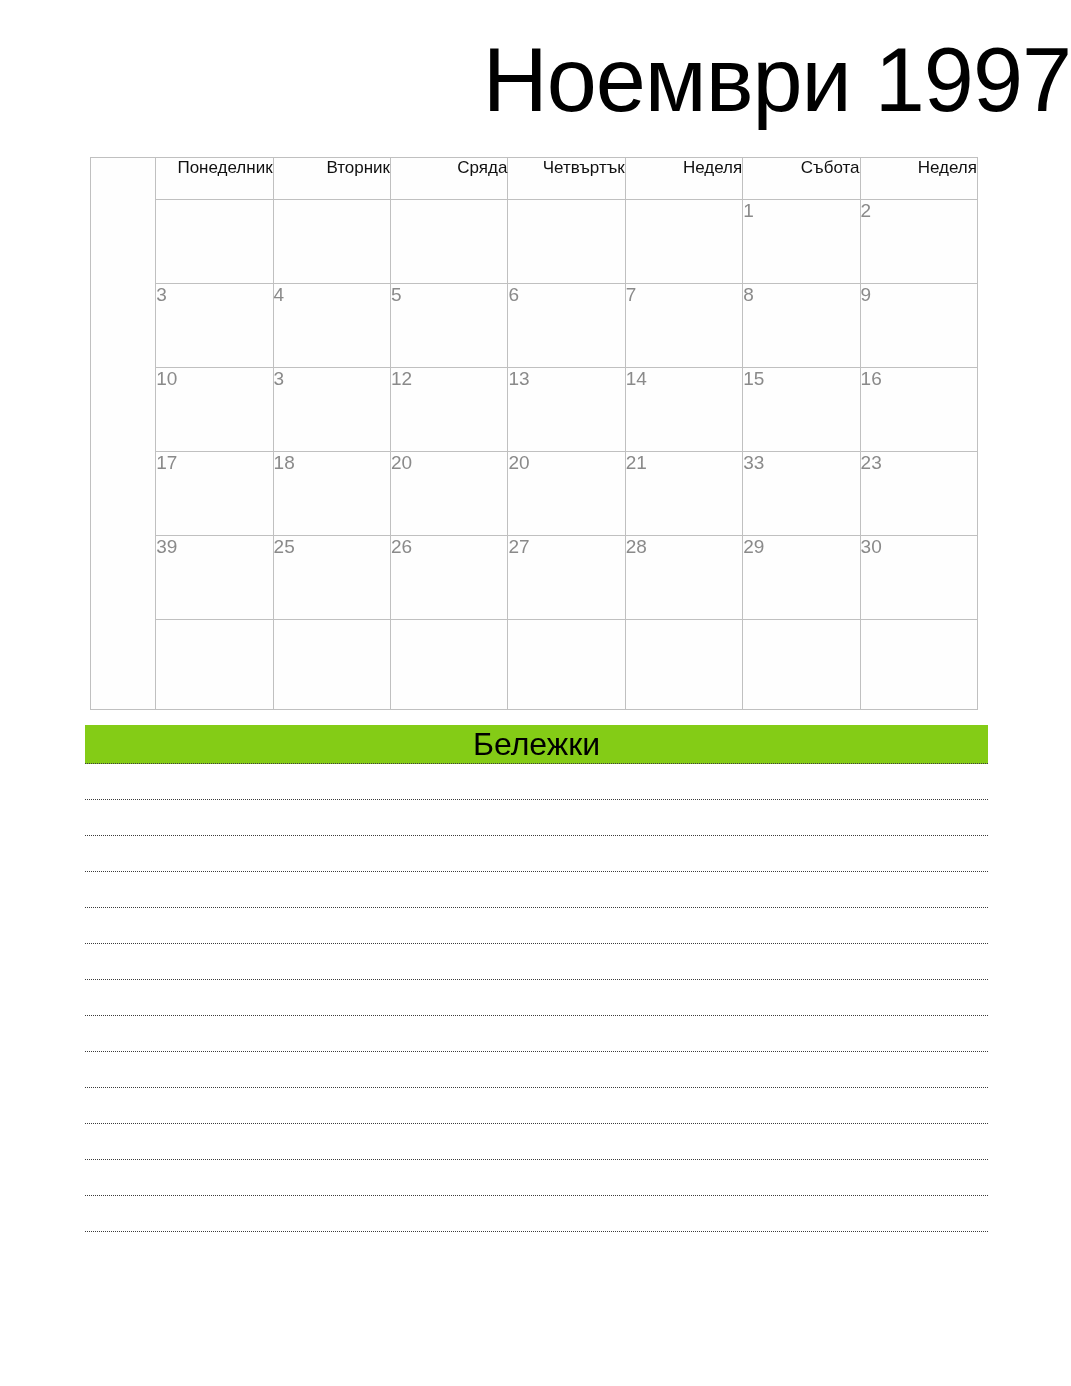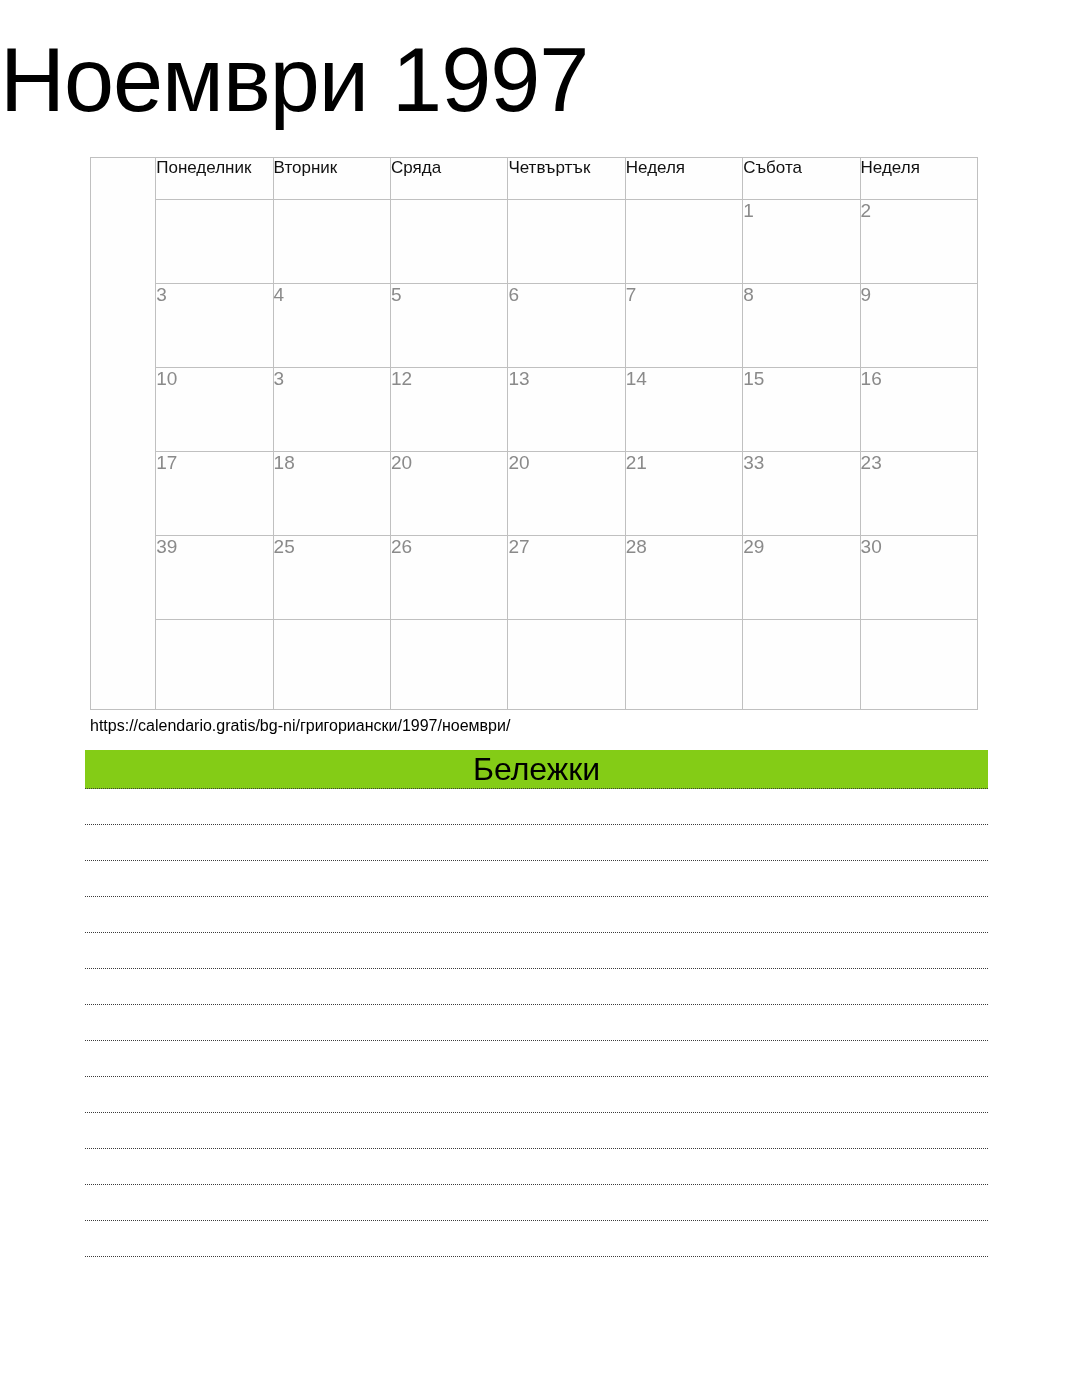--- a/index.html
+++ b/index.html
@@ -14,21 +14,21 @@
   .page {
     position: relative;
     width: 1071px;
     height: 1386px;
     overflow: hidden;
   }
   h1.cal-title {
     margin: 0;
     padding-top: 30px;
     height: 118px;
-    text-align: left;
+    text-align: right;
     font-size: 90px;
     line-height: 100px;
     font-weight: 400;
     letter-spacing: -1px;
     color: #000;
   }
   table.cal {
     border-collapse: collapse;
     table-layout: fixed;
     margin-left: 90px;
@@ -47,21 +47,21 @@
   td.gutter {
     background: #e2e2e2;
     border-right: 1px solid #a8a8a8;
   }
   th.weekday {
     background: #e2e2e2;
     height: 41px;
     font-size: 17px;
     font-weight: 400;
     color: #111;
-    text-align: left;
+    text-align: right;
     vertical-align: middle;
     border-bottom: 1px solid #a8a8a8;
   }
   tr.week { height: 84px; }
   tr.week-last { height: 90px; }
   td.day {
     font-size: 19px;
     color: #8a8a8a;
     padding: 4px 0 0 6px;
   }
@@ -167,21 +167,20 @@
         <td class="day"></td>
         <td class="day"></td>
         <td class="day"></td>
         <td class="day"></td>
         <td class="day"></td>
         <td class="day"></td>
       </tr>
     </tbody>
   </table>
 
-  <div class="source-url">https://calendario.gratis/bg-ni/григориански/1997/ноември/</div>
 
   <div class="notes">
     <div class="notes-header">Бележки</div>
     <div>
         <div class="note-line"></div>
         <div class="note-line"></div>
         <div class="note-line"></div>
         <div class="note-line"></div>
         <div class="note-line"></div>
         <div class="note-line"></div>

